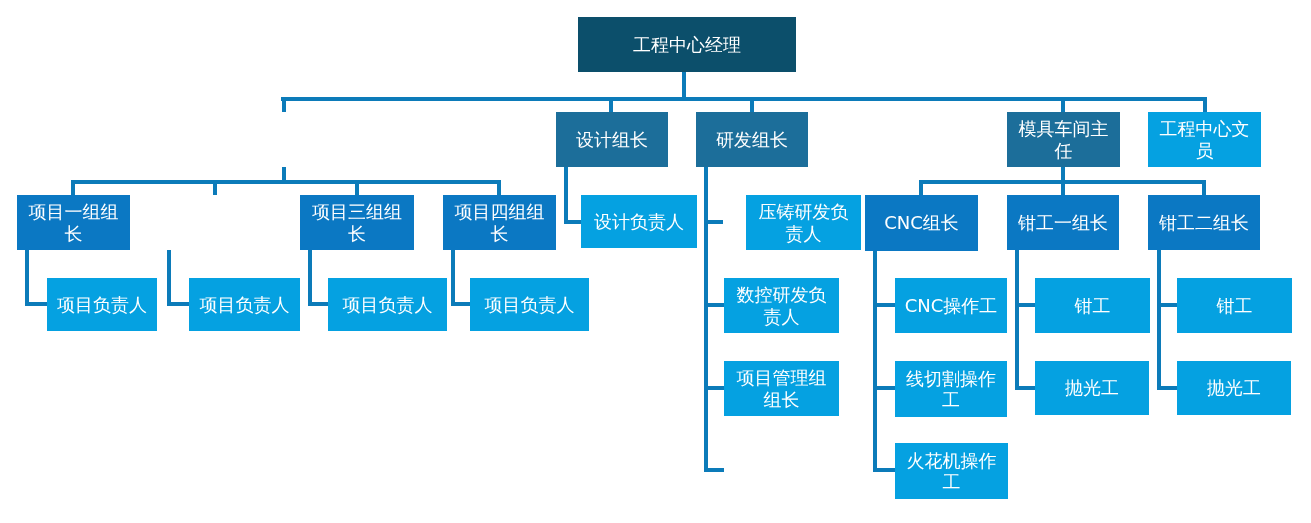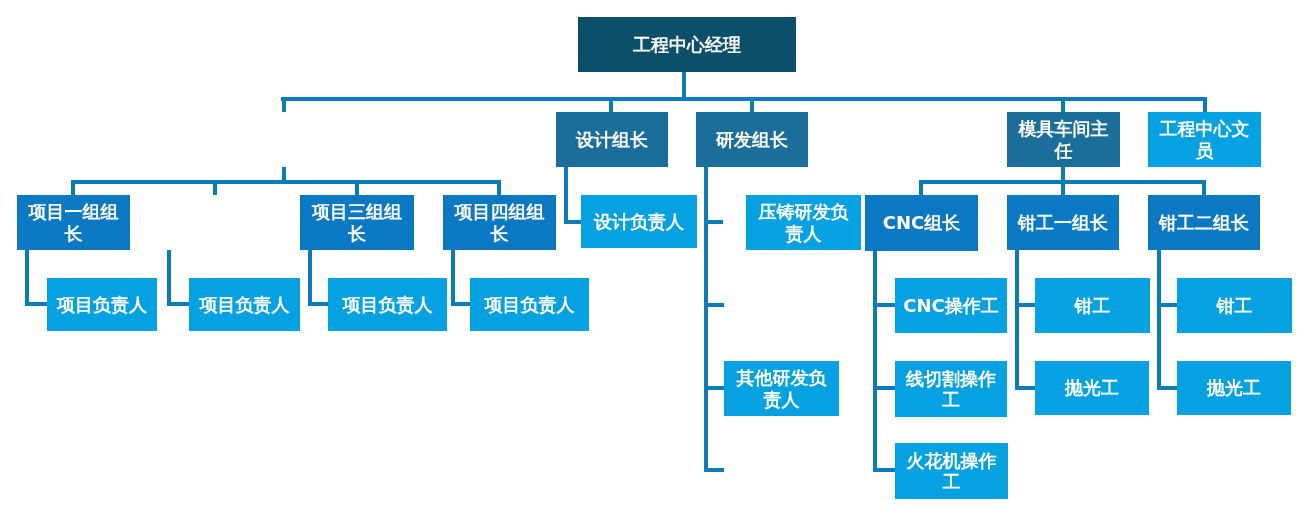--- a/index.html
+++ b/index.html
@@ -2,21 +2,20 @@
 <html style="--level1-fill: #0c4f6b; --level2-fill: #1c6e9a; --level3-fill: #0b78c3; --leaf-fill: #05a1e1; --connector: #0c7bb9; --text: #ffffff; --background: #ffffff;"><head>
 <meta charset="utf-8">
 <style>
   html,body{margin:0;padding:0;background:#fff;}
   .canvas{
     position:relative;
     width:1311px;height:523px;
     background:var(--background,#fff);
     font-family:"DejaVu Sans","Liberation Sans",sans-serif;
     overflow:hidden;
-    font-weight:bold;
   }
   .node{
     position:absolute;
     display:flex;align-items:center;justify-content:center;
     text-align:center;
     color:var(--text,#fff);
     font-size:18px;line-height:1.18;
     padding:1px 4px;box-sizing:border-box;
     word-break:break-all;
     cursor:default;
@@ -99,21 +98,22 @@
   <div class="node lvl3" style="left:443px;top:195px;width:113px;height:55px">项目四组组长</div>
 
   <div class="node leaf" style="left:47px;top:278px;width:110px;height:53px">项目负责人</div>
   <div class="node leaf" style="left:189px;top:278px;width:111px;height:53px">项目负责人</div>
   <div class="node leaf" style="left:328px;top:278px;width:119px;height:53px">项目负责人</div>
   <div class="node leaf" style="left:470px;top:278px;width:119px;height:53px">项目负责人</div>
 
   <div class="node leaf" style="left:581px;top:195px;width:116px;height:53px">设计负责人</div>
 
   <div class="node leaf" style="left:746px;top:195px;width:115px;height:55px">压铸研发负责人</div>
-  <div class="node leaf" style="left:724px;top:361px;width:115px;height:55px">其他研发负责人</div>
+  <div class="node leaf" style="left:724px;top:278px;width:115px;height:55px">数控研发负责人</div>
+  <div class="node leaf" style="left:724px;top:361px;width:115px;height:55px">项目管理组组长</div>
 
   <div class="node lvl3" style="left:865px;top:195px;width:113px;height:56px">CNC组长</div>
   <div class="node leaf" style="left:895px;top:361px;width:112px;height:56px">线切割操作工</div>
   <div class="node leaf" style="left:895px;top:278px;width:112px;height:55px">CNC操作工</div>
   <div class="node leaf" style="left:895px;top:443px;width:113px;height:56px">火花机操作工</div>
 
   <div class="node lvl3" style="left:1007px;top:195px;width:112px;height:55px">钳工一组长</div>
   <div class="node leaf" style="left:1035px;top:278px;width:115px;height:55px">钳工</div>
   <div class="node leaf" style="left:1035px;top:361px;width:114px;height:54px">抛光工</div>
 

